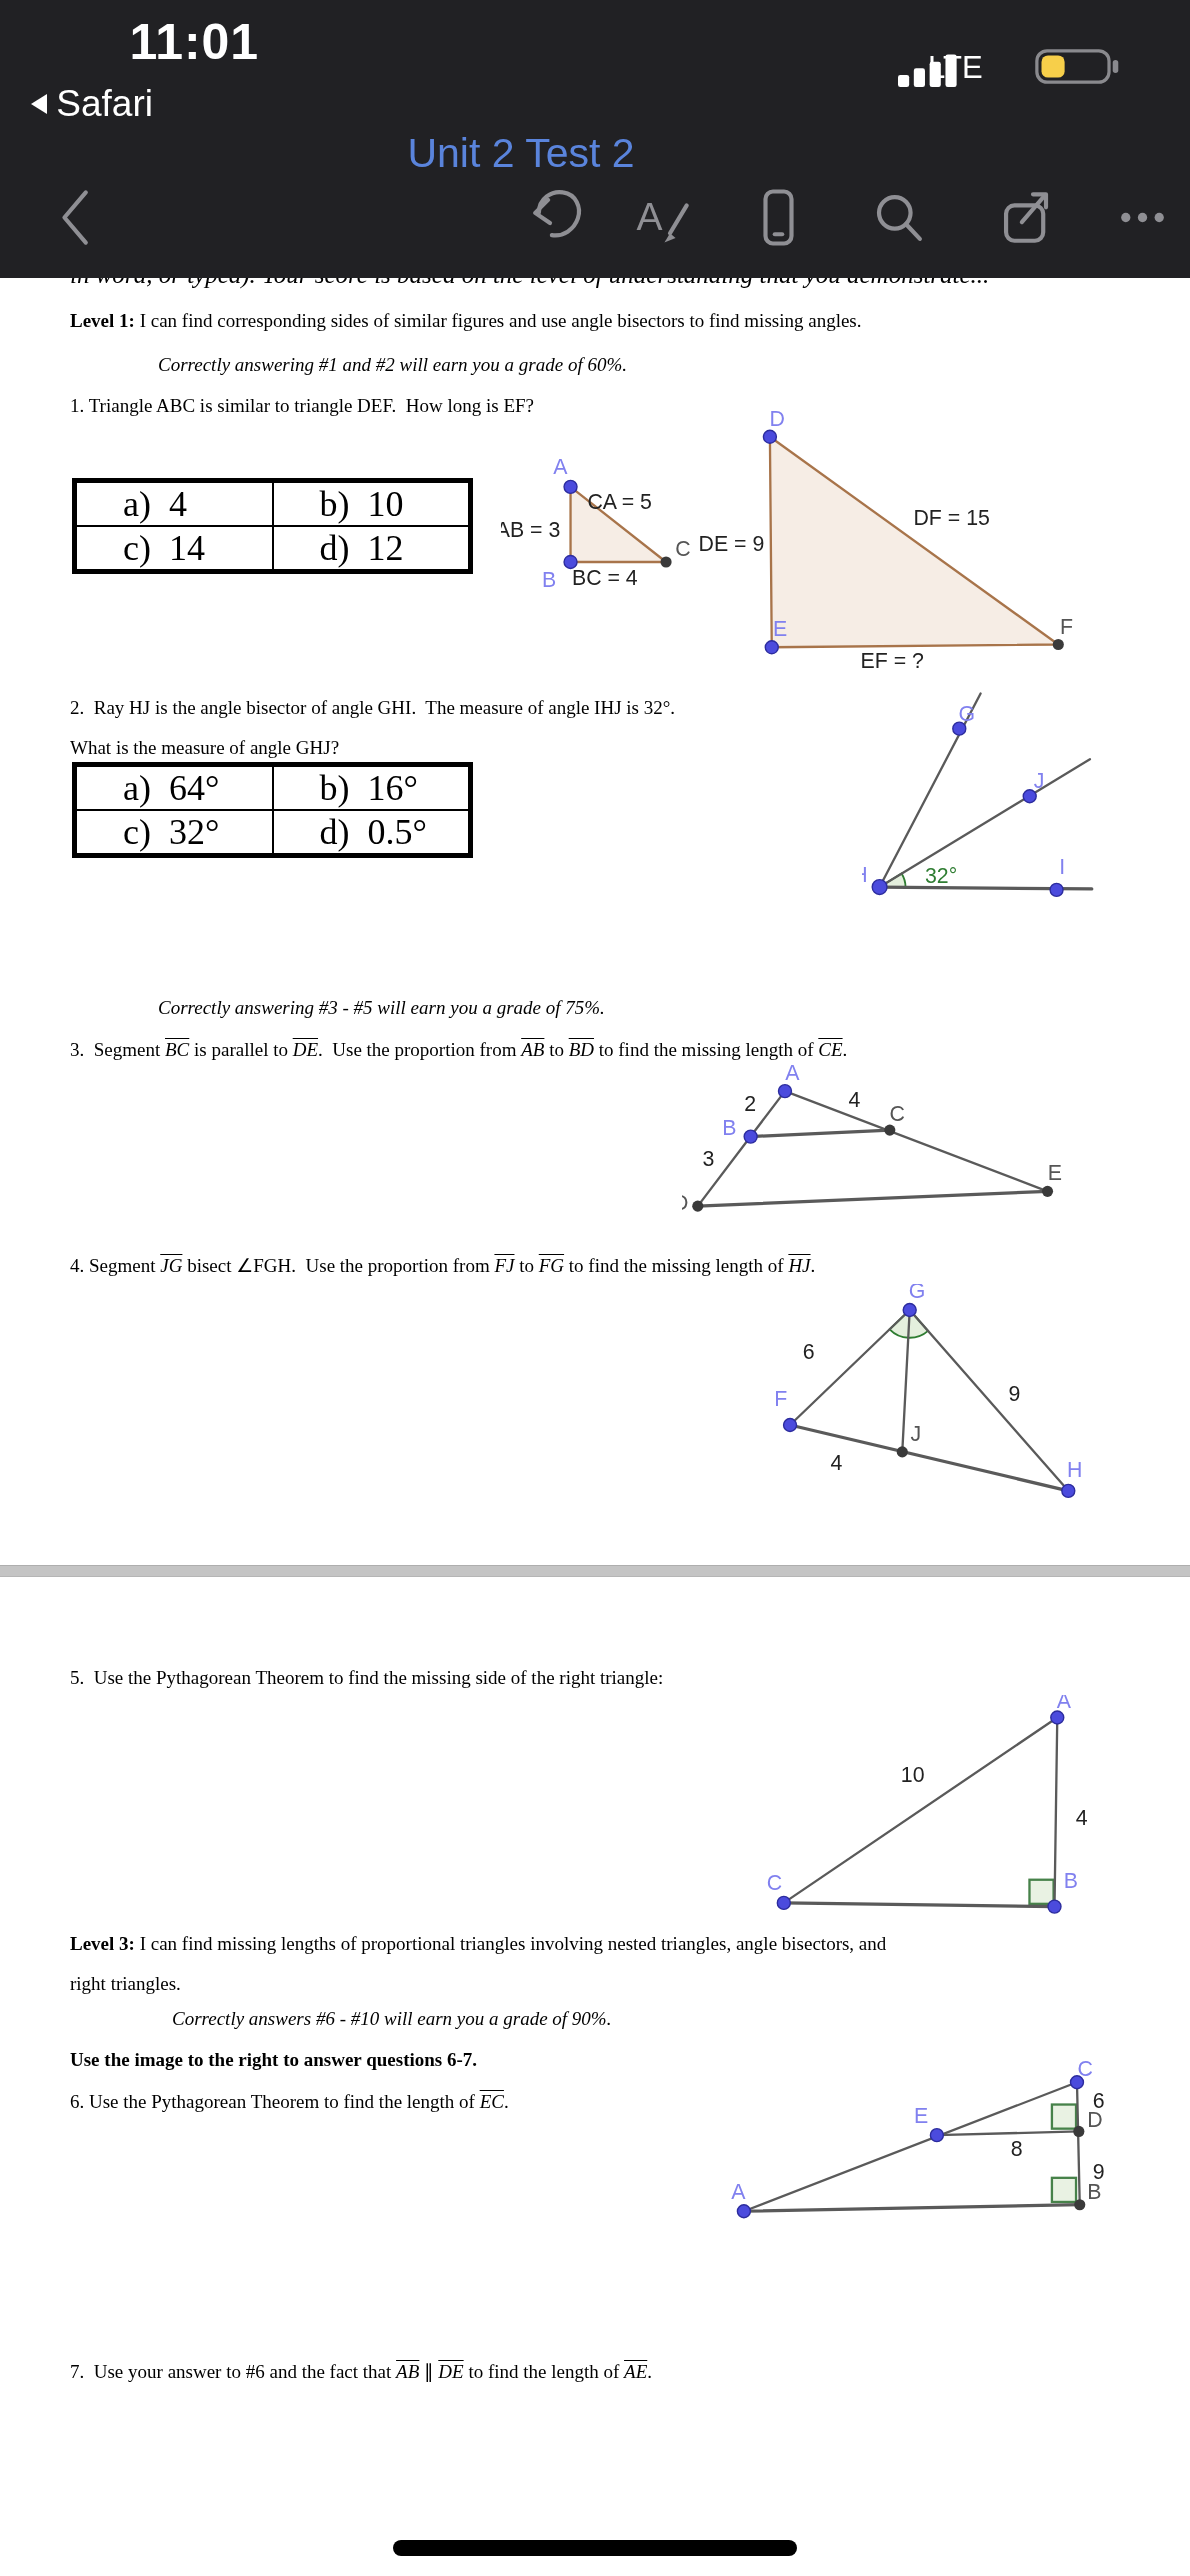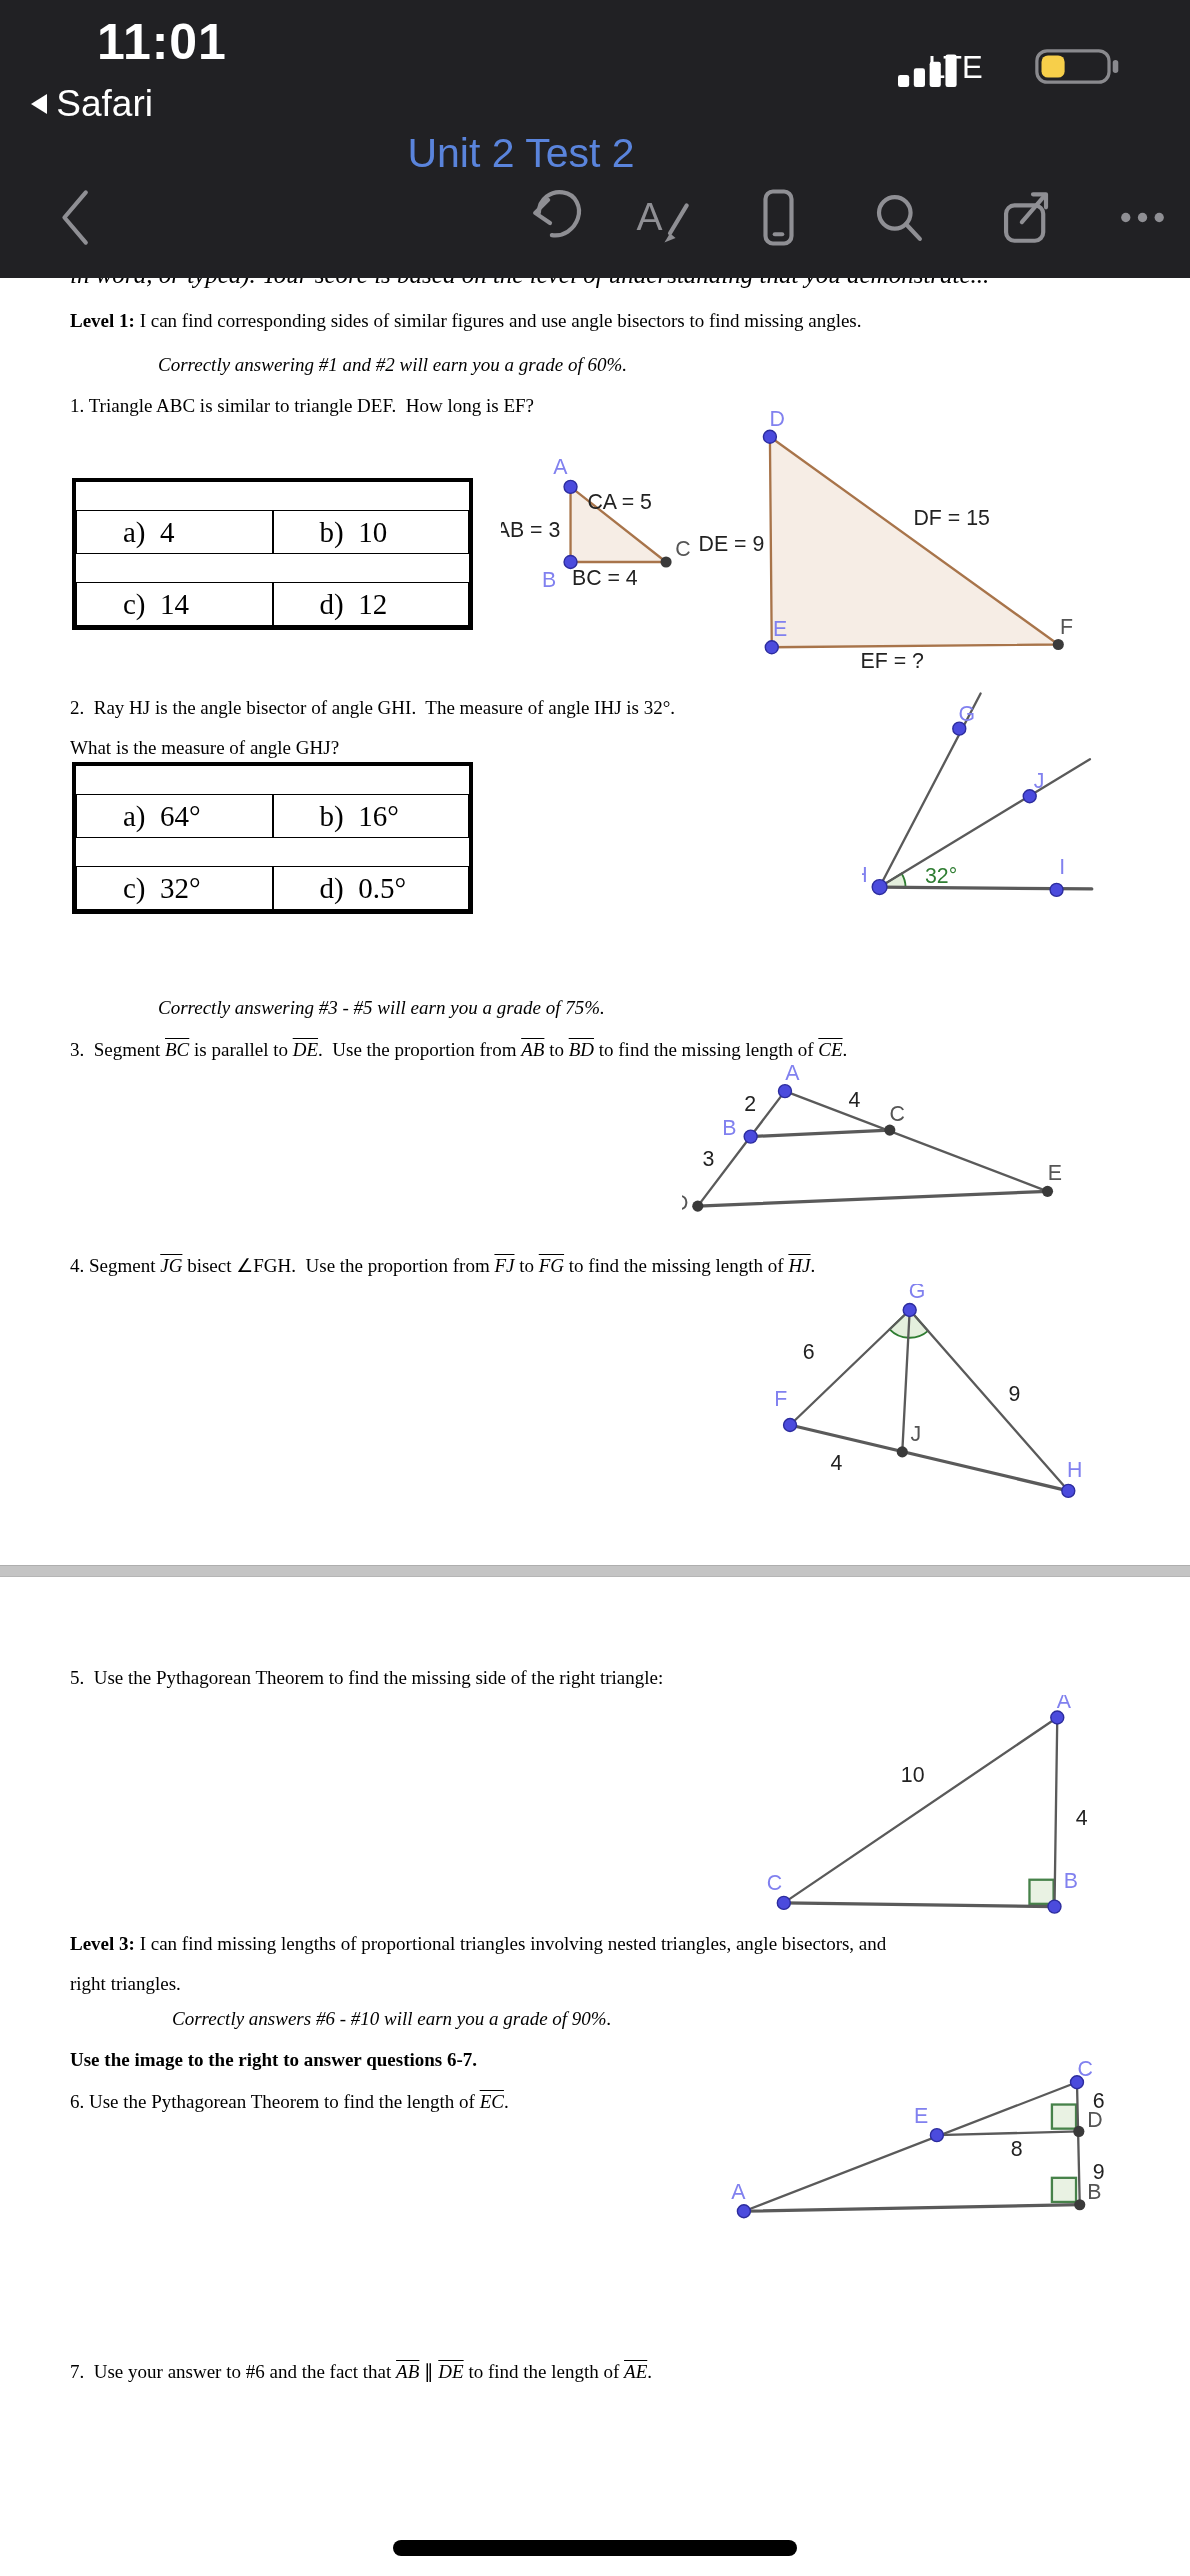--- a/index.html
+++ b/index.html
@@ -1,41 +1,41 @@
 <!DOCTYPE html>
 <html style="font-size:15px"><head>
 <meta charset="utf-8">
 <style>
   html,body{margin:0;padding:0;background:#000;}
   .screen{position:relative;width:1191px;height:2576px;background:#ffffff;overflow:hidden;
           font-family:"Liberation Serif",serif;}
   
   .chrome{position:absolute;left:0;top:0;width:1191px;height:278px;background:#212124;z-index:10;}
-  .time{position:absolute;left:97px;top:13px;width:162px;text-align:left;color:#fff;
+  .time{position:absolute;left:97px;top:13px;width:162px;text-align:right;color:#fff;
         font:700 50px "Liberation Sans",sans-serif;letter-spacing:0.9px;}
   .lte{position:absolute;left:928px;top:50px;color:#fff;font:400 31px "Liberation Sans",sans-serif;}
   .backrow{position:absolute;left:31px;top:83px;display:flex;align-items:center;gap:9.3px;color:#fff;
            font:400 37px "Liberation Sans",sans-serif;cursor:default;}
   .tri-left{width:0;height:0;border-top:10.2px solid transparent;border-bottom:10.2px solid transparent;
             border-right:16px solid #ffffff;}
   .doc-title{position:absolute;left:0;top:130px;width:1042px;text-align:center;color:#5a84dc;
              font:500 41px "Liberation Sans",sans-serif;}
   .icon{position:absolute;width:65px;height:65px;top:185px;}
   .icon svg{width:65px;height:65px;}
   .ic-stroke{stroke:#8f8f94;fill:none;stroke-width:4.5;stroke-linecap:round;stroke-linejoin:round;}
   .ic-fill{fill:#8f8f94;}
   
   .doc-text{position:absolute;white-space:nowrap;color:#000;font-size:19px;}
   .italic{font-style:italic;}
   .bold{font-weight:bold;}
   .ovl{font-style:italic;text-decoration:overline;}
   .ans-table{position:absolute;width:393px;border:4.6px solid #000;display:grid;
              grid-template-columns:1fr 1fr;background:#fff;}
   .ans-cell{border:1.9px solid #000;height:42px;display:flex;align-items:center;
-            padding-left:46px;font-size:29px;margin-top:28px;}
+            padding-left:46px;font-size:36px;}
   .pagegap{position:absolute;left:0;width:1191px;top:1565px;height:10.2px;background:#c4c4c4;
            border-top:0.9px solid #aeaeae;border-bottom:0.9px solid #b5b5b5;}
   .dia{position:absolute;}
   .dia text{font-family:"Liberation Sans",sans-serif;}
   .ptlbl{fill:#8181ef;font-size:23px;}
   .dklbl{fill:#555;font-size:23px;}
   .numlbl{fill:#222;font-size:23px;}
   .grnlbl{fill:#2f7d32;font-size:23px;}
   .edge{stroke:#5a5a5a;stroke-width:2.5;fill:none;stroke-linecap:round;}
   .edge-b{stroke:#5a5a5a;stroke-width:3.5;fill:none;stroke-linecap:round;}

